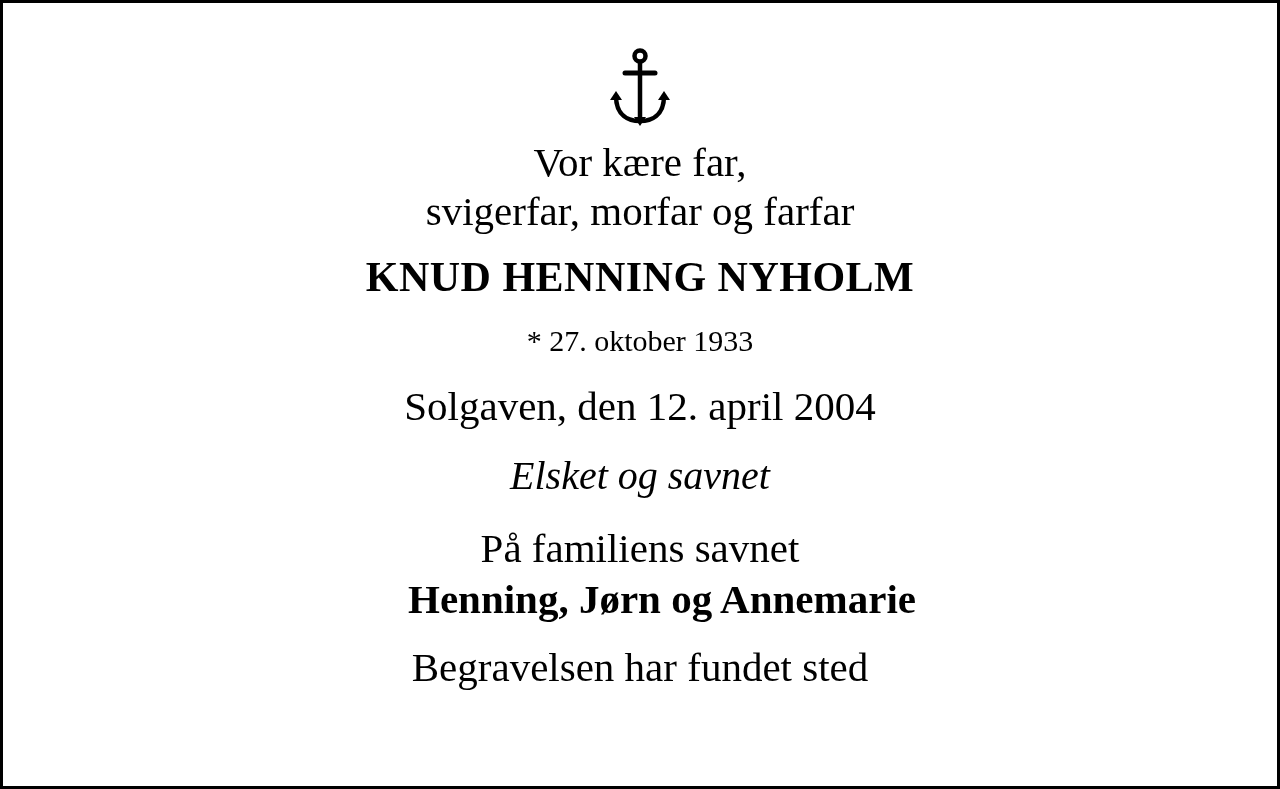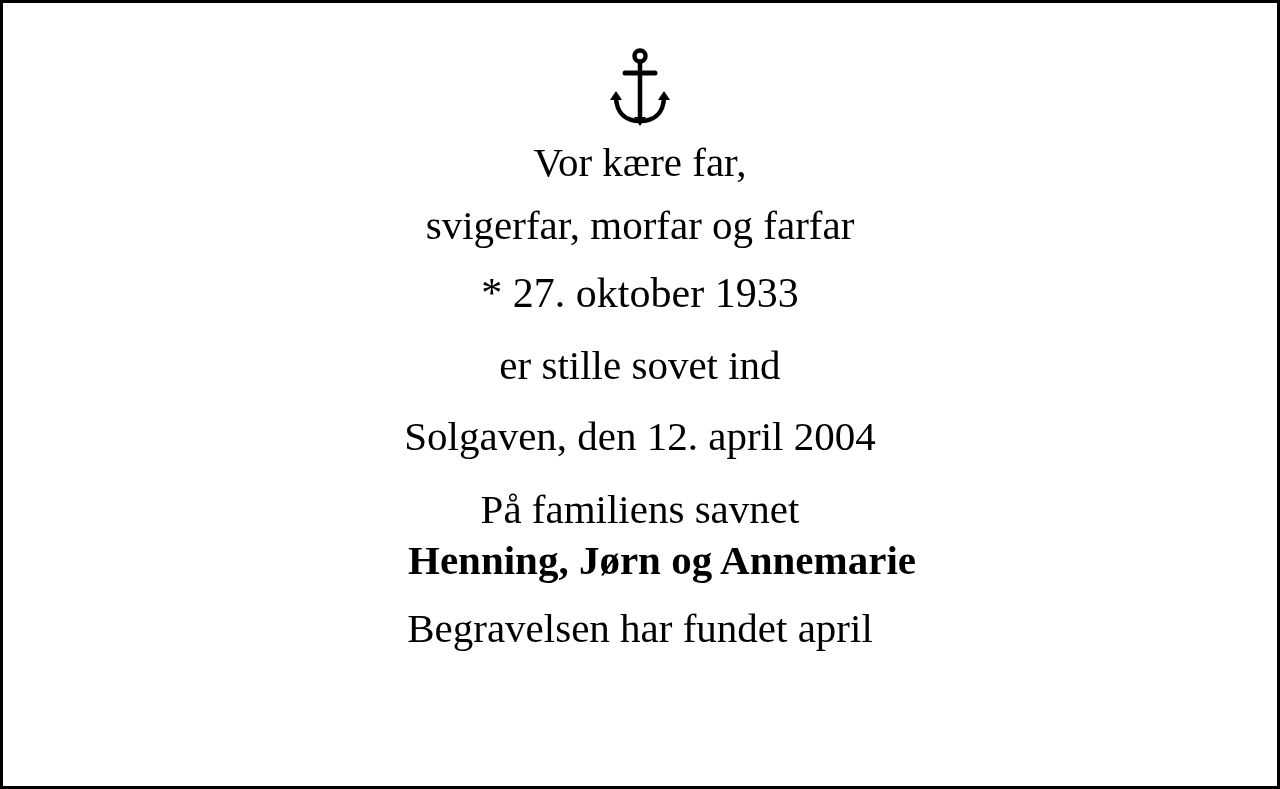--- a/index.html
+++ b/index.html
@@ -43,30 +43,30 @@
   .line {
     line-height: 1.14;
     white-space: nowrap;
   }
   .l-intro1 {
     font-size: 41px;
     margin-top: 2px;
   }
   .l-intro2 {
     font-size: 41px;
-    margin-top: 16px;
+    margin-top: 2px;
   }
   .l-name {
     font-size: 42px;
     font-weight: bold;
     letter-spacing: 0.5px;
     margin-top: 20px;
   }
   .l-born {
-    font-size: 42px;
+    font-size: 30px;
     margin-top: 22px;
   }
   .l-sleep {
     font-size: 41px;
     margin-top: 24px;
   }
   .l-place {
     font-size: 41px;
     margin-top: 24px;
   }
@@ -105,21 +105,22 @@
       </g>
       <polygon points="35,79 29,70 41,70" fill="#000000"></polygon>
       <polygon points="11,44 5,53 17,53" fill="#000000"></polygon>
       <polygon points="59,44 53,53 65,53" fill="#000000"></polygon>
     </svg>
   </div>
 
   <div class="lines">
     <div class="line l-intro1">Vor kære far,</div>
     <div class="line l-intro2">svigerfar, morfar og farfar</div>
+    <div class="line l-name">KNUD HENNING NYHOLM</div>
     <div class="line l-born">* 27. oktober 1933</div>
-    <div class="line l-sleep">er stille sovet ind</div>
     <div class="line l-place">Solgaven, den 12. april 2004</div>
+    <div class="line l-loved">Elsket og savnet</div>
     <div class="line l-behalf">På familiens savnet</div>
     <div class="line l-signers">Henning, Jørn og Annemarie</div>
-    <div class="line l-funeral">Begravelsen har fundet april</div>
+    <div class="line l-funeral">Begravelsen har fundet sted</div>
   </div>
 
 </div>
 
 </body></html>

